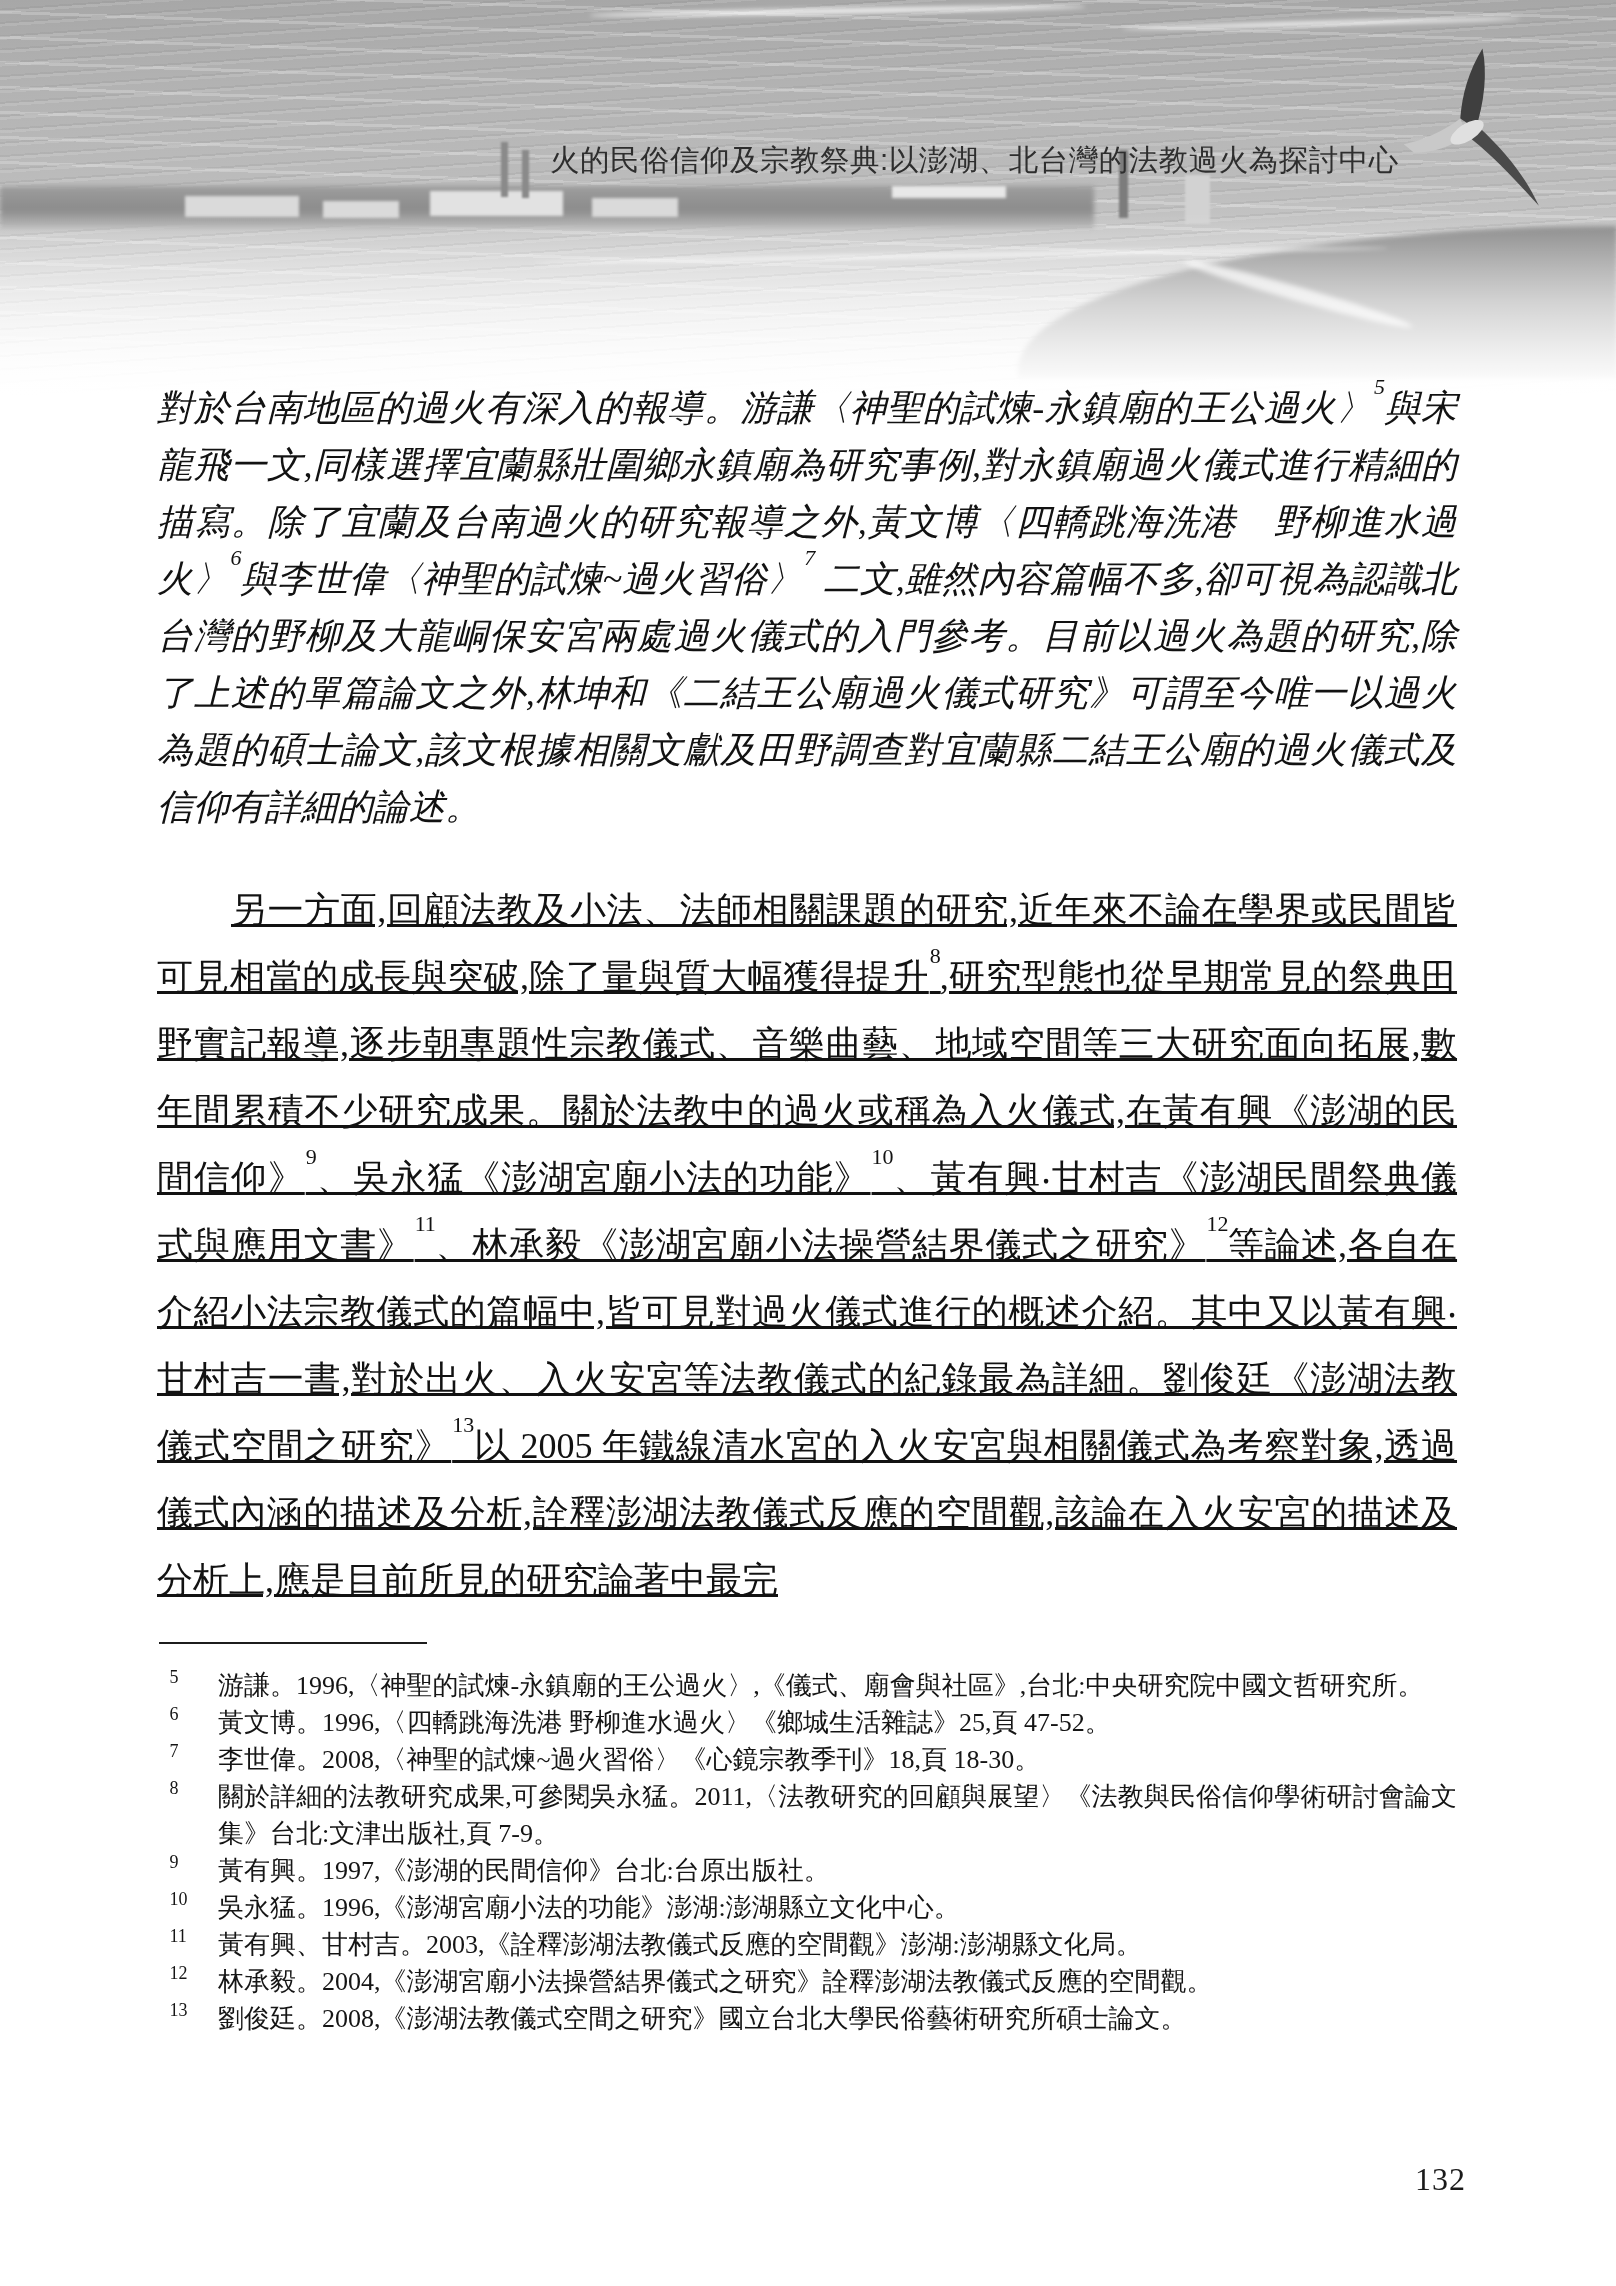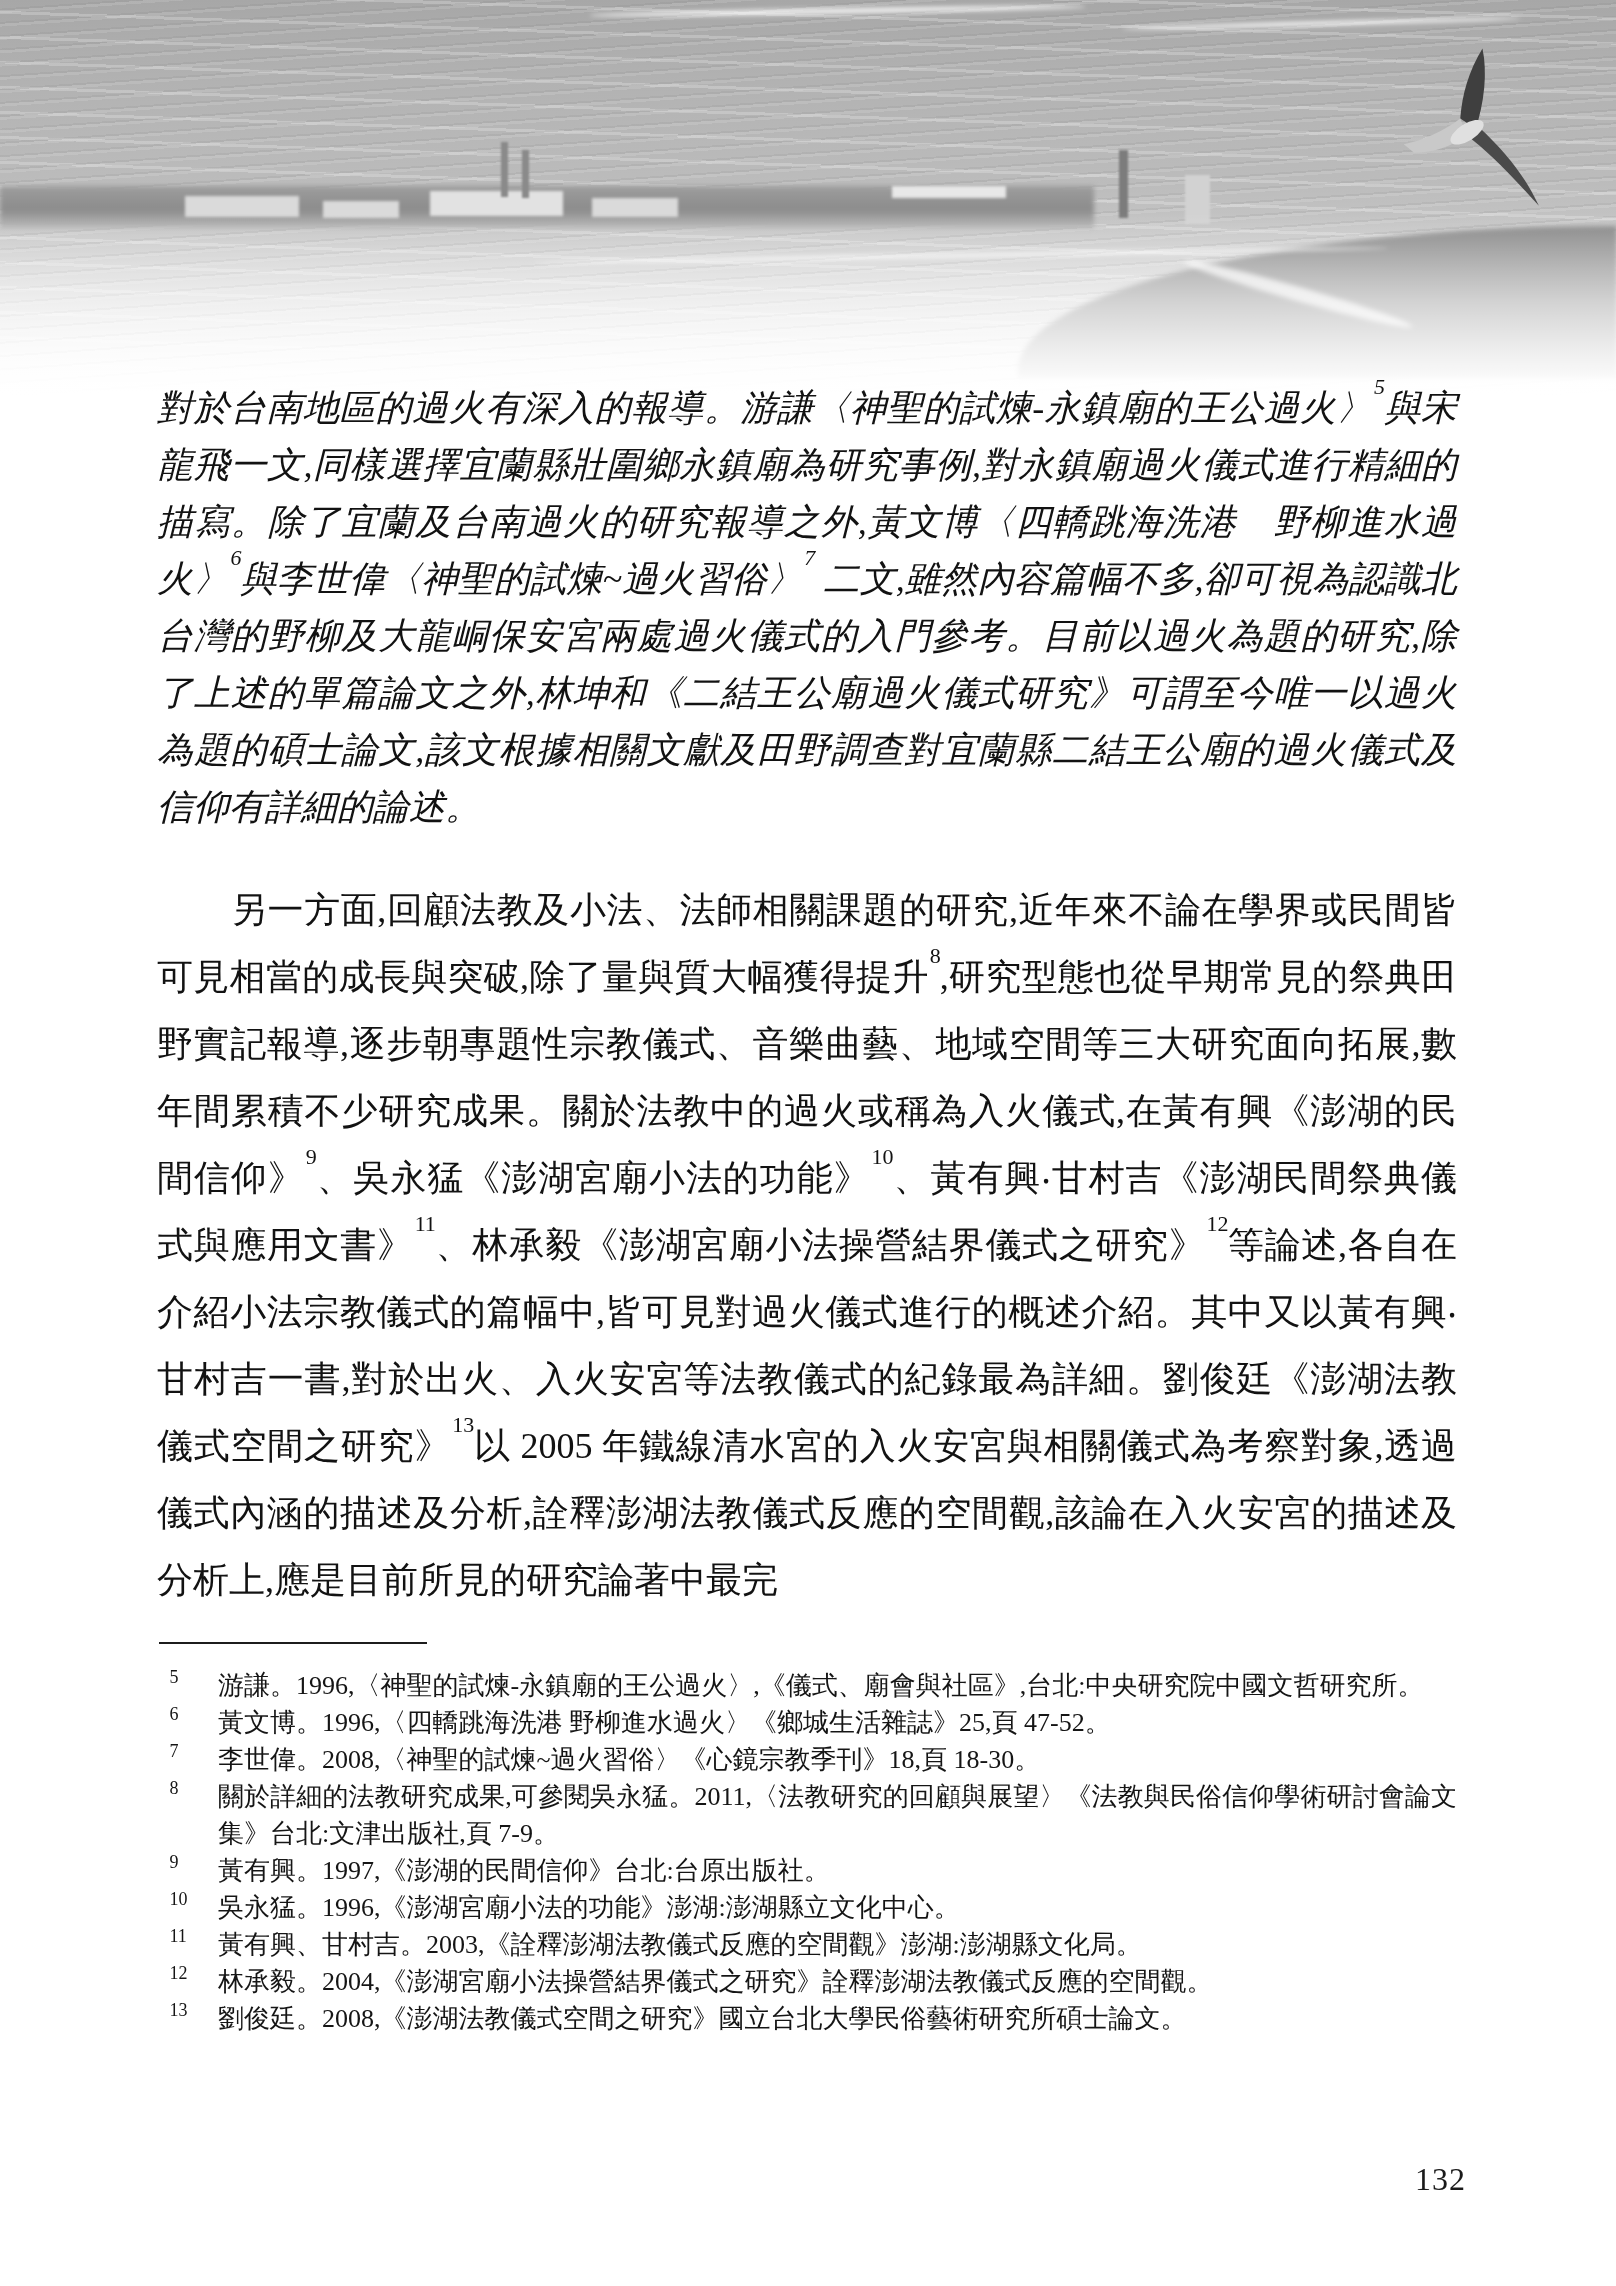--- a/index.html
+++ b/index.html
@@ -53,21 +53,21 @@
   }
   .gull { position:absolute; left:1385px; top:46px; width:171px; height:164px; z-index:5; }
 
   
   .content { position:absolute; left:157px; top:380px; width:1300px; }
   .para {
     margin:0; font-size:36px; color:#121212;
     text-align:justify;
   }
   .p1 { line-height:57px;font-style:italic; }
-  .p2 { line-height:67px; margin-top:41px; text-indent:74px; }
+  .p2 { line-height:67px; margin-top:41px; text-indent:74px;text-decoration:underline; }
   .fnref {
     font-size:22px; line-height:0;
     position:relative; top:-13.3px; left:1px;
     letter-spacing:0;
   }
 
   
   .footer-block { position:absolute; left:157px; top:1642px; width:1300px; }
   .fn-rule { border:none; border-top:2.9px solid #1c1c1c; width:268px; margin:0 0 23px 1.9px; }
   .footnote { display:flex; font-size:26px; line-height:37px; color:#151515; }
@@ -105,20 +105,21 @@
   <div class="streak s3"></div>
   <div class="fade"></div>
 
   <svg class="gull" viewBox="0 0 100 95" aria-hidden="true">
     <path d="M57 1 C49 14 45 28 44 42 L53 48 C58 33 60 15 57 1 Z" fill="#3f3f3f"></path>
     <path d="M44 42 C35 49 22 55 11 57 L17 62 C28 62 39 58 48 52 Z" fill="#c9c9c9"></path>
     <path d="M48 52 C59 60 72 73 90 93 C81 74 70 61 55 47 Z" fill="#4a4a4a"></path>
     <ellipse cx="48" cy="50" rx="11" ry="5" fill="#e0e0e0" transform="rotate(-32 48 50)"></ellipse>
   </svg>
 
+  <div class="header-title">火的民俗信仰及宗教祭典:以澎湖、北台灣的法教過火為探討中心</div>
 </div>
 
 <div class="content">
   <p class="para p1"><span>對於台南地區的過火有深入的報導。游謙〈神聖的試煉-永鎮廟的王公過火〉</span><sup class="fnref">5</sup><span>與宋龍飛一文,同樣選擇宜蘭縣壯圍鄉永鎮廟為研究事例,對永鎮廟過火儀式進行精細的描寫。除了宜蘭及台南過火的研究報導之外,黃文博〈四轎跳海洗港　野柳進水過火〉</span><sup class="fnref">6</sup><span>與李世偉〈神聖的試煉~過火習俗〉</span><sup class="fnref">7</sup><span> 二文,雖然內容篇幅不多,卻可視為認識北台灣的野柳及大龍峒保安宮兩處過火儀式的入門參考。目前以過火為題的研究,除了上述的單篇論文之外,林坤和《二結王公廟過火儀式研究》可謂至今唯一以過火為題的碩士論文,該文根據相關文獻及田野調查對宜蘭縣二結王公廟的過火儀式及信仰有詳細的論述。</span></p>
 
   <p class="para p2"><span>另一方面,回顧法教及小法、法師相關課題的研究,近年來不論在學界或民間皆可見相當的成長與突破,除了量與質大幅獲得提升</span><sup class="fnref">8</sup><span>,研究型態也從早期常見的祭典田野實記報導,逐步朝專題性宗教儀式、音樂曲藝、地域空間等三大研究面向拓展,數年間累積不少研究成果。關於法教中的過火或稱為入火儀式,在黃有興《澎湖的民間信仰》</span><sup class="fnref">9</sup><span>、吳永猛《澎湖宮廟小法的功能》</span><sup class="fnref">10</sup><span>、黃有興‧甘村吉《澎湖民間祭典儀式與應用文書》</span><sup class="fnref">11</sup><span>、林承毅《澎湖宮廟小法操營結界儀式之研究》</span><sup class="fnref">12</sup><span>等論述,各自在介紹小法宗教儀式的篇幅中,皆可見對過火儀式進行的概述介紹。其中又以黃有興‧甘村吉一書,對於出火、入火安宮等法教儀式的紀錄最為詳細。劉俊廷《澎湖法教儀式空間之研究》</span><sup class="fnref">13</sup><span>以 2005 年鐵線清水宮的入火安宮與相關儀式為考察對象,透過儀式內涵的描述及分析,詮釋澎湖法教儀式反應的空間觀,該論在入火安宮的描述及分析上,應是目前所見的研究論著中最完</span></p>
 </div>
 
 <div class="footer-block">
   <hr class="fn-rule">

